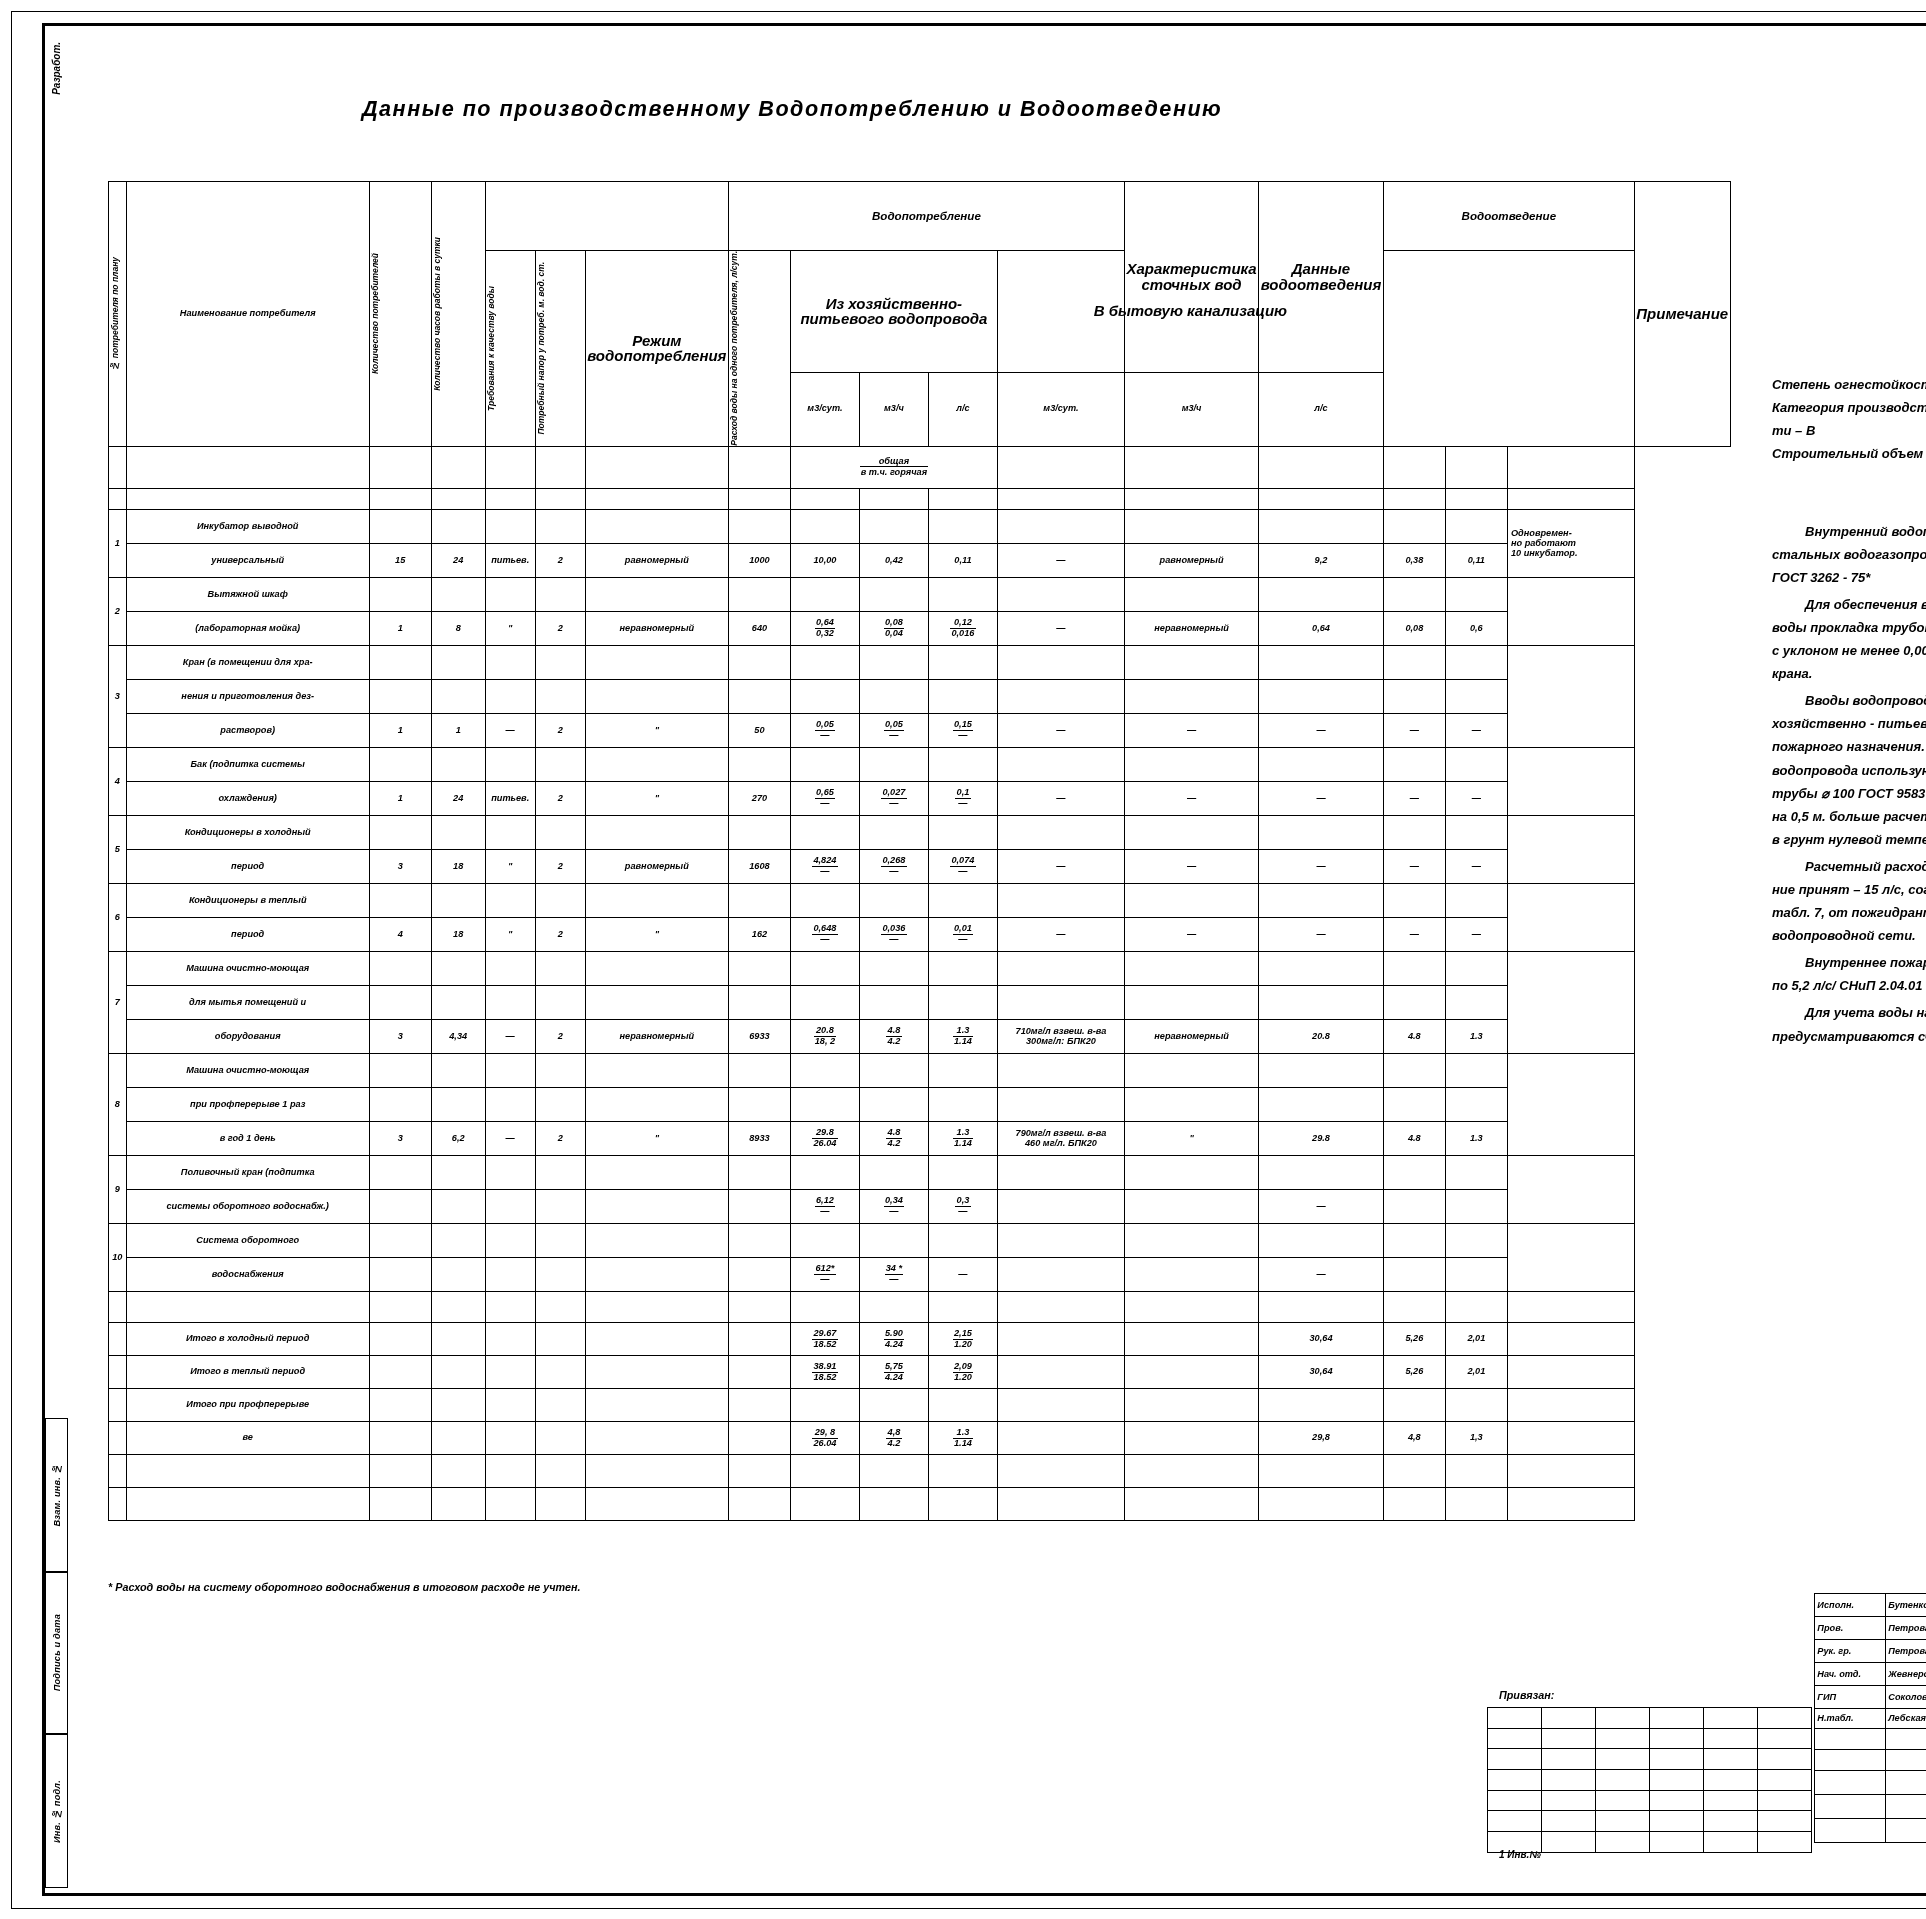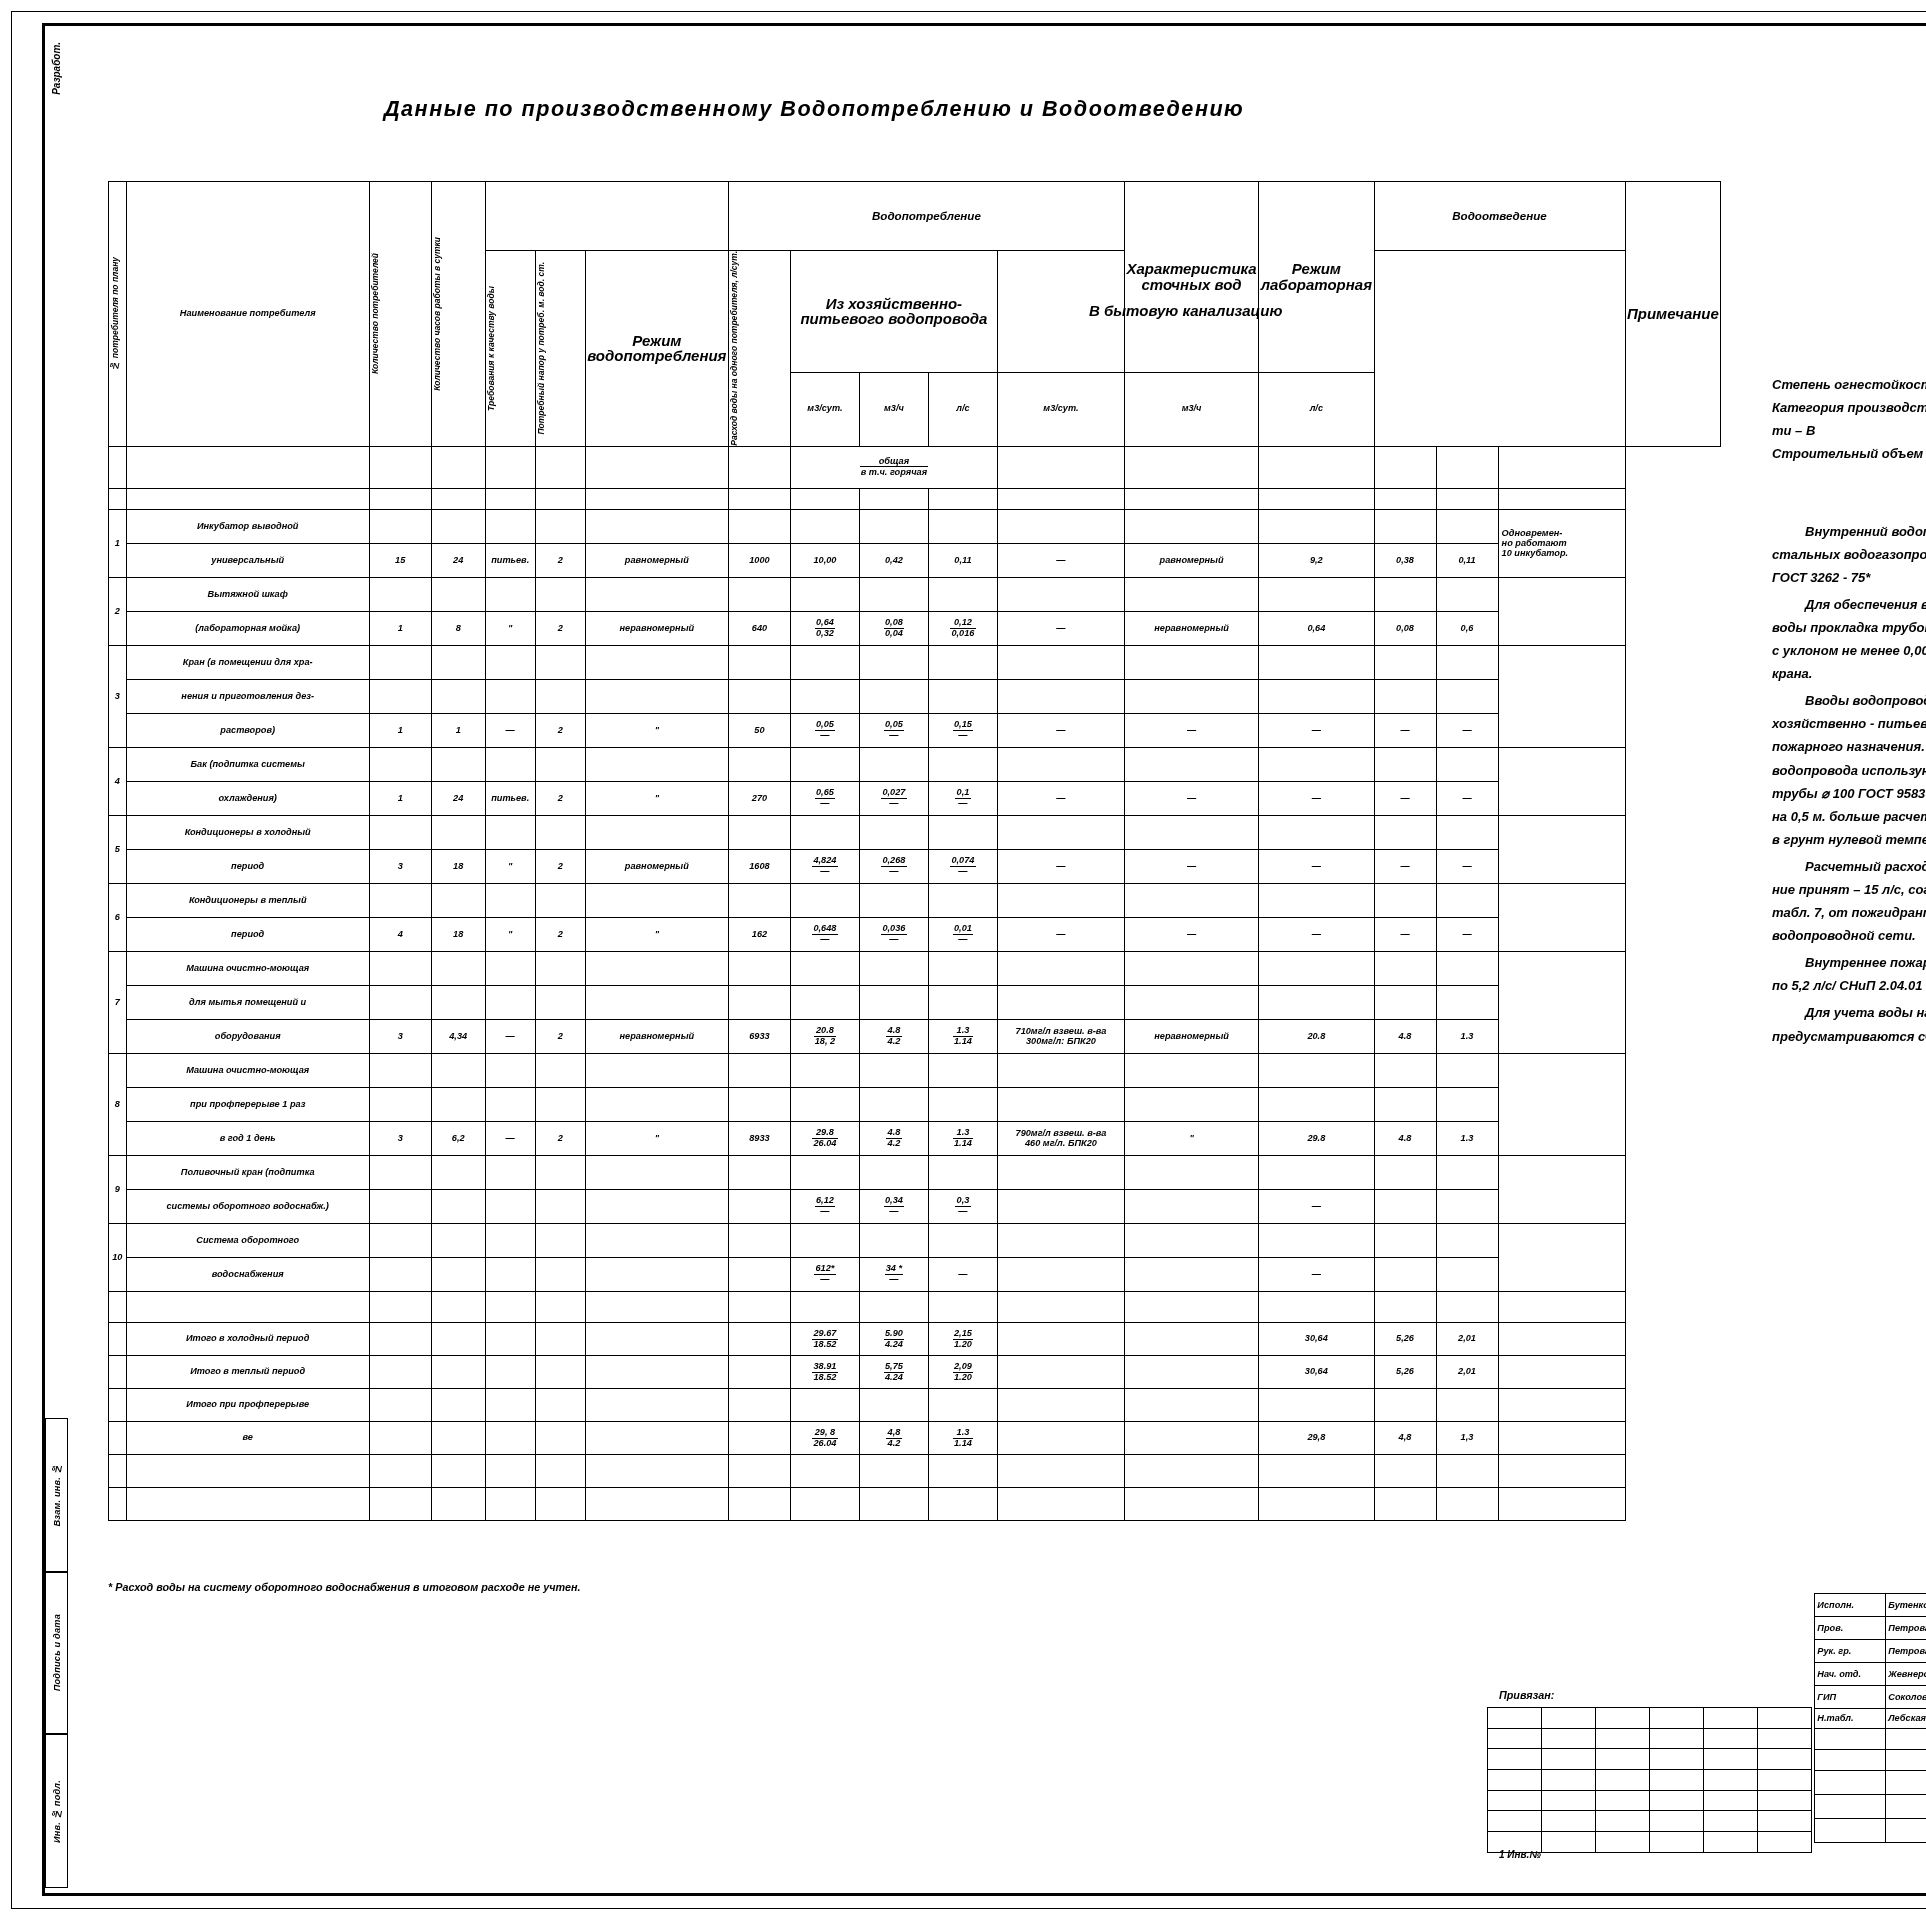--- a/index.html
+++ b/index.html
@@ -18,21 +18,21 @@
   
   .vstrip{position:absolute;border:1.5px solid #000;box-sizing:border-box;display:flex;align-items:center;justify-content:center;background:#fff;}
   .vstrip span{
     writing-mode:vertical-rl;transform:rotate(180deg);
     font-size:9.2px;font-style:italic;font-weight:700;letter-spacing:0.2px;white-space:nowrap;
   }
   .vtext-free{position:absolute;font-size:10px;font-style:italic;font-weight:700;
     writing-mode:vertical-rl;transform:rotate(180deg);white-space:nowrap;}
 
   
-  .doc-title{position:absolute;left:384px;top:96px;font-size:21.6px;font-style:italic;font-weight:700;
+  .doc-title{position:absolute;left:362px;top:96px;font-size:21.6px;font-style:italic;font-weight:700;
     letter-spacing:1.5px;white-space:nowrap;}
 
   
   .tbl-wrap{position:absolute;left:108px;top:181px;}
   table.maintbl{border-collapse:collapse;table-layout:fixed;}
   table.maintbl td, table.maintbl th{
     border:0.8px solid #000;padding:0 1.5px;vertical-align:middle;text-align:center;
     font-size:9.2px;font-style:italic;font-weight:700;line-height:1.05;overflow:hidden;
   }
   table.maintbl .thk-top{border-top:1.9px solid #000;}
@@ -125,21 +125,21 @@
       <td rowspan="3" class="thk-top hcell"><span style="white-space:pre-line">Наименование потребителя</span></td>
       <td rowspan="3" class="thk-top">
               <div class="vert">Количество потребителей</div>
             </td>
       <td rowspan="3" class="thk-top">
               <div class="vert">Количество часов работы в сутки</div>
             </td>
       <td colspan="3" class="thk-top"></td>
       <td colspan="5" class="thk-top thk-bot"><span class="hcell" style="font-size:11.6px">Водопотребление</span></td>
       <td rowspan="2" class="thk-top"><span class="hcell" style="white-space:pre-line">Характеристика сточных вод</span></td>
-      <td rowspan="2" class="thk-top"><span class="hcell" style="white-space:pre-line">Режим лабораторная</span></td>
+      <td rowspan="2" class="thk-top"><span class="hcell" style="white-space:pre-line">Данные водоотведения</span></td>
       <td colspan="3" class="thk-top thk-bot"><span class="hcell" style="font-size:11.6px">Водоотведение</span></td>
       <td rowspan="3" class="thk-top thk-right"><span class="hcell">Примечание</span></td>
     </tr>
 
     <tr style="height:69px">
       <td rowspan="2">
               <div class="vert">Требования к качеству воды</div>
             </td>
       <td rowspan="2">
               <div class="vert">Потребный напор у потреб. м. вод. ст.</div>

